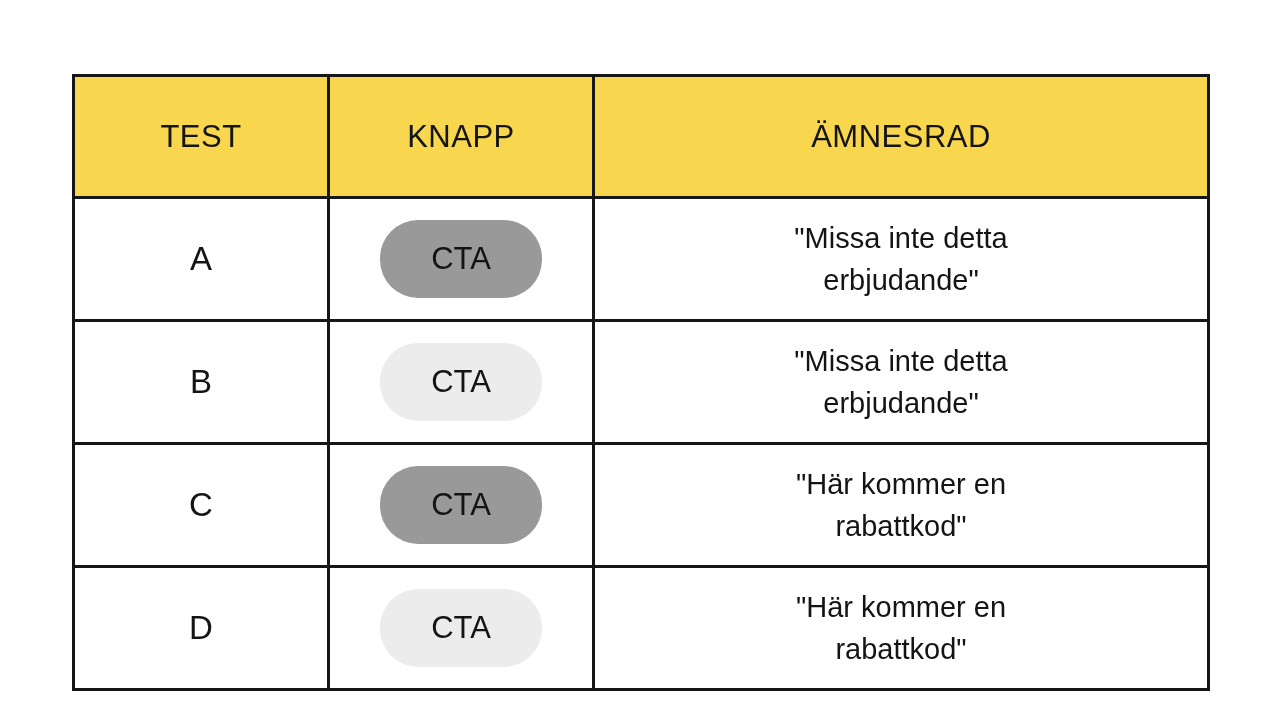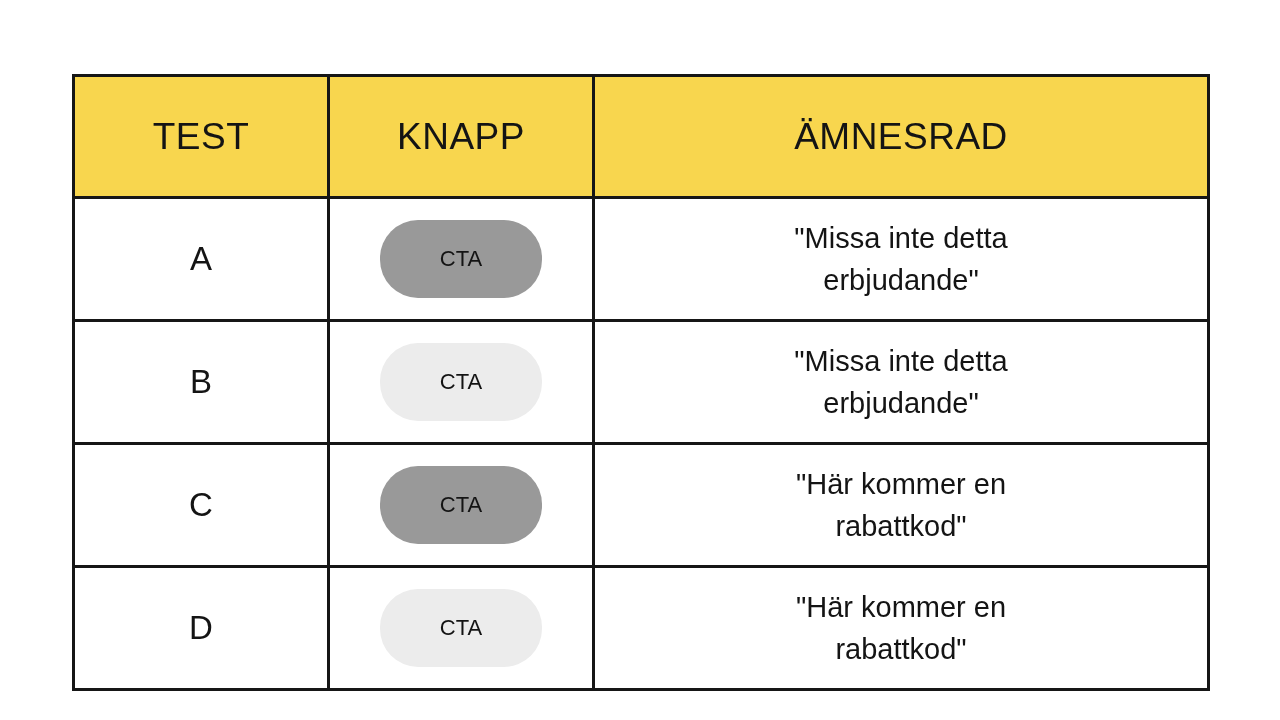--- a/index.html
+++ b/index.html
@@ -28,21 +28,21 @@
   .ab-table th,
   .ab-table td {
     border: 3px solid var(--border, #161616);
     text-align: center;
     vertical-align: middle;
     padding: 0;
   }
   .ab-table thead th {
     background: var(--header-bg, #F8D64E);
     height: 122px;
-    font-size: 37px;
+    font-size: 31px;
     font-weight: 400;
     letter-spacing: 0.5px;
     color: var(--text, #141414);
   }
   .ab-table tbody tr { height: 123px; }
   .cell-test {
     font-size: 33px;
     background: #ffffff;
   }
   .cell-knapp { background: #ffffff; }
@@ -54,21 +54,21 @@
   }
   .cta {
     display: inline-flex;
     align-items: center;
     justify-content: center;
     width: 162px;
     height: 78px;
     border-radius: 38px;
     border: none;
     font-family: "Liberation Sans", sans-serif;
-    font-size: 22px;
+    font-size: 31px;
     color: var(--text, #141414);
     cursor: pointer;
     padding: 0;
   }
   .cta-dark  { background: var(--cta-dark, #999999); }
   .cta-light { background: var(--cta-light, #ECECEC); }
 </style>
 </head>
 <body>
 

